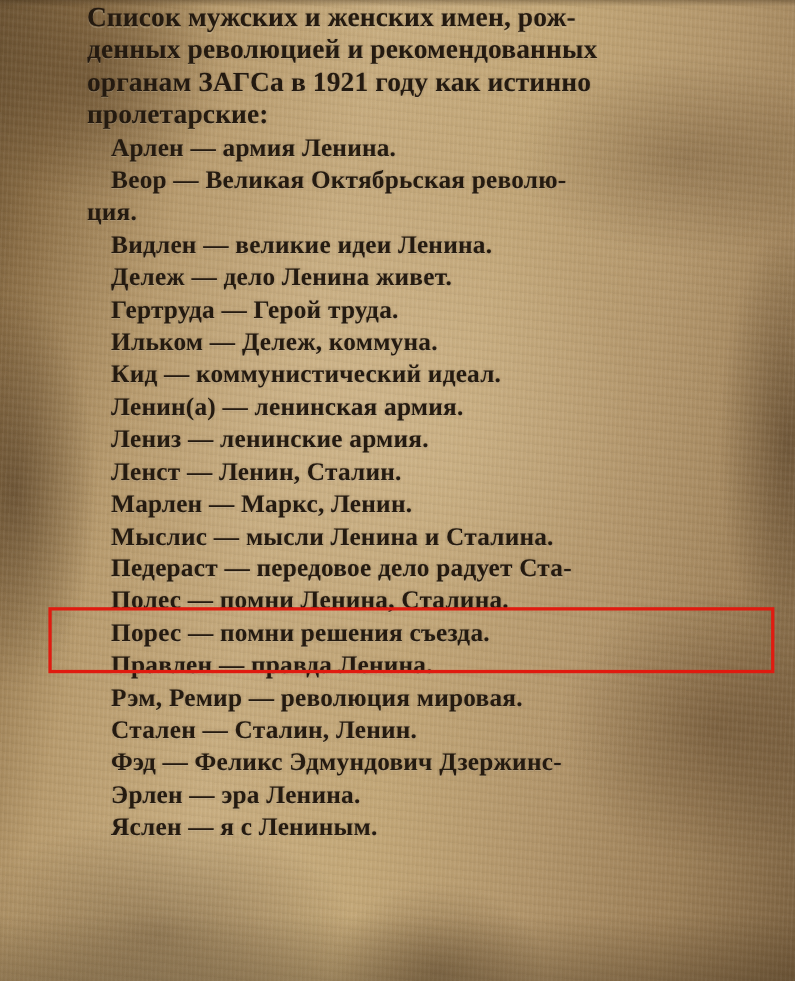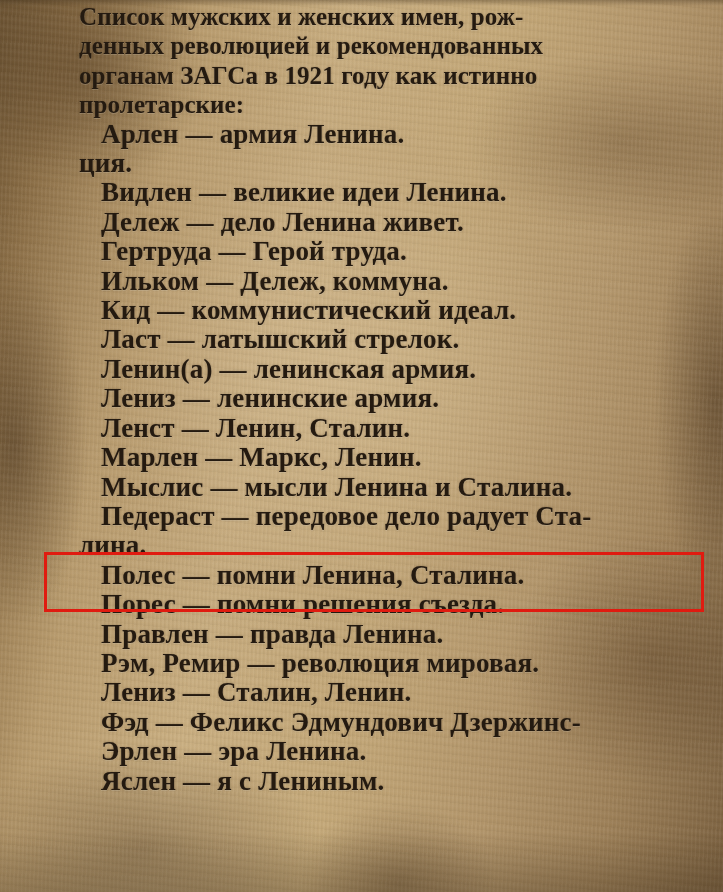--- a/index.html
+++ b/index.html
@@ -47,21 +47,21 @@
   .text-block {
     position: absolute;
     left: 46px;
     top: 2px;
     width: 640px;
     z-index: 3;
     margin-left: 33px;
   }
   .line {
     color: #241a10;
-    font-size: 27px;
+    font-size: 23px;
     line-height: 29.4px;
     font-weight: 700;
     letter-spacing: 0.2px;
     white-space: pre;
     text-shadow: 0 1px 0 rgba(255,250,235,0.18), 0 0 2px rgba(40,26,12,0.35);
   }
   .line.intro { font-size: 25px; letter-spacing: 0.1px; }
   .line.indent { padding-left: 22px; }
   .line.hang { padding-left: 0px; }
 
@@ -100,39 +100,38 @@
 
   <div class="top-crop"></div>
 
   <div class="text-block">
     <div class="line intro">Список мужских и женских имен, рож-</div>
     <div class="line intro">денных революцией и рекомендованных</div>
     <div class="line intro">органам ЗАГСа в 1921 году как истинно</div>
     <div class="line intro">пролетарские:</div>
 
     <div class="line indent">Арлен — армия Ленина.</div>
+    <div class="line indent">Веор — Великая Октябрьская револю-</div>
     <div class="line hang">ция.</div>
     <div class="line indent">Видлен — великие идеи Ленина.</div>
     <div class="line indent">Дележ — дело Ленина живет.</div>
     <div class="line indent">Гертруда — Герой труда.</div>
     <div class="line indent">Ильком — Дележ, коммуна.</div>
     <div class="line indent">Кид — коммунистический идеал.</div>
-    <div class="line indent">Ласт — латышский стрелок.</div>
     <div class="line indent">Ленин(а) — ленинская армия.</div>
     <div class="line indent">Лениз — ленинские армия.</div>
     <div class="line indent">Ленст — Ленин, Сталин.</div>
     <div class="line indent">Марлен — Маркс, Ленин.</div>
     <div class="line indent">Мыслис — мысли Ленина и Сталина.</div>
     <div class="line indent">Педераст — передовое дело радует Ста-</div>
-    <div class="line hang">лина.</div>
     <div class="line indent">Полес — помни Ленина, Сталина.</div>
     <div class="line indent">Порес — помни решения съезда.</div>
     <div class="line indent">Правлен — правда Ленина.</div>
     <div class="line indent">Рэм, Ремир — революция мировая.</div>
-    <div class="line indent">Лениз — Сталин, Ленин.</div>
+    <div class="line indent">Стален — Сталин, Ленин.</div>
     <div class="line indent">Фэд — Феликс Эдмундович Дзержинс-</div>
     <div class="line indent">Эрлен — эра Ленина.</div>
     <div class="line indent">Яслен — я с Лениным.</div>
   </div>
 
   <div class="highlight-box"></div>
   <div class="bottom-fade"></div>
 </div>
 
 </body></html>

